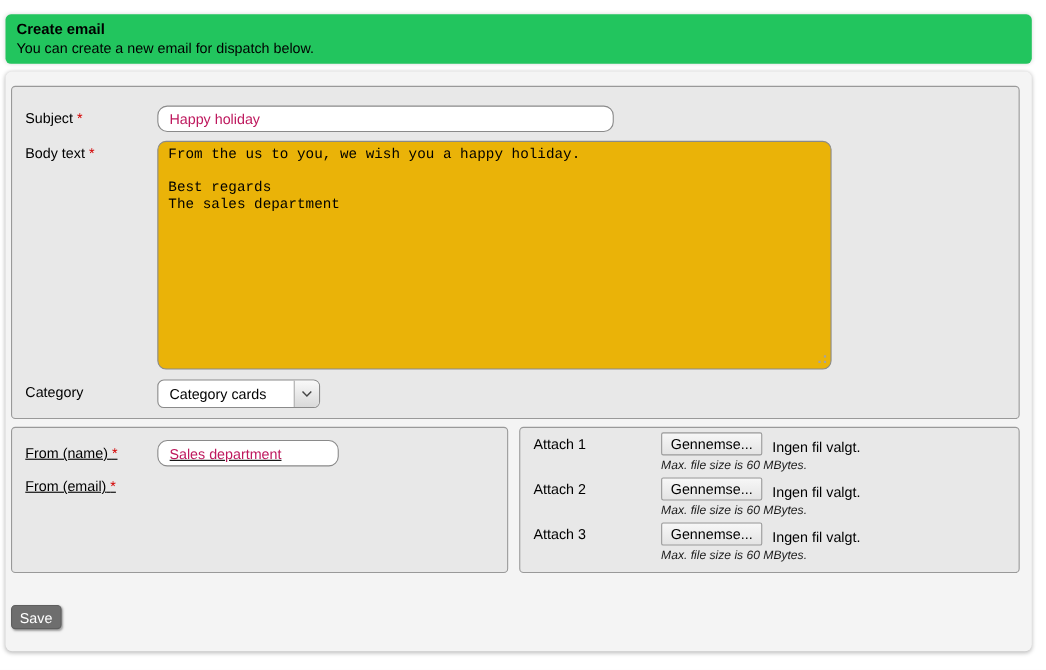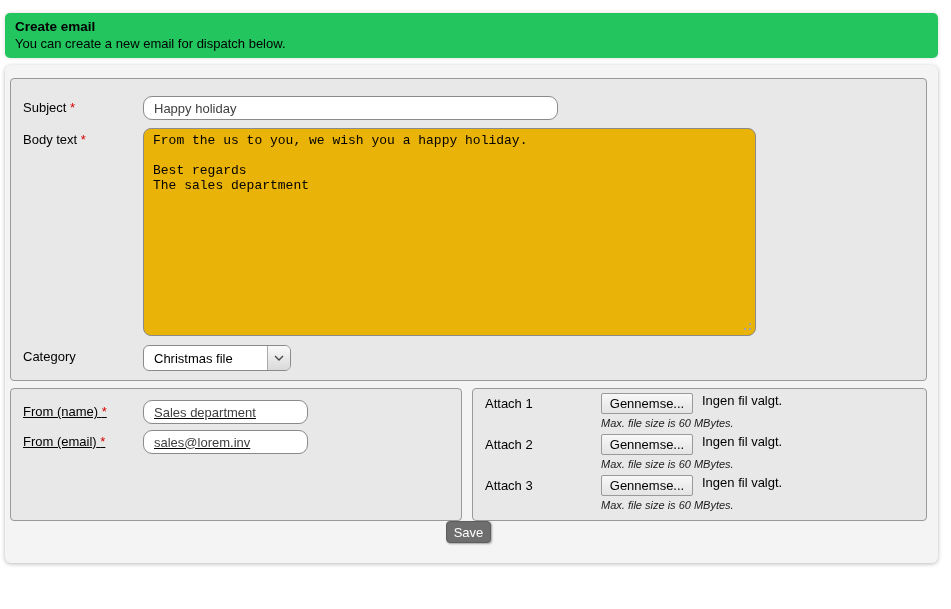--- a/index.html
+++ b/index.html
@@ -44,21 +44,21 @@
   .req { color: #d40000; }
 
   input.text {
     height: 24px;
     border: 1px solid #8a8a8a;
     border-radius: 9px;
     padding: 0 10px;
     font-family: "Liberation Sans", sans-serif;
     font-size: 13px;
     background: #fff;
-    color: #404040;
+    color: #be185d;
     outline: none;
   }
   .subject-input { width: 415px; }
 
   .row-subject { margin-bottom: 8px; }
   .row-body { margin-bottom: 9px; }
 
   .ta-wrap { position: relative; }
   textarea.body-ta {
     width: 613px; height: 208px;
@@ -93,38 +93,38 @@
 
   .lower { display: flex; gap: 10px; margin-top: 7px; }
   .left-panel  { width: 452px; flex: none; height: 133px; padding: 11px 0 0 12px; }
   .right-panel { flex: 1; height: 133px; padding: 4px 0 0 12px; }
   .left-panel .row { margin-bottom: 6px; text-decoration: underline; }
   .from-input { width: 165px; height: 25px; }
 
   .attach-block { margin-bottom: 5px; }
   .attach-row { display: flex; align-items: flex-start; }
   .attach-row .lbl { width: 116px; padding-top: 3px; }
-  .file-line { display: flex; align-items: flex-start; gap: 9px; }
+  .file-line { display: flex; align-items: flex-end; gap: 9px; }
   .browse-btn {
     width: 92px; height: 21px;
     border: 1px solid #9a9a9a;
     border-radius: 2px;
     background: linear-gradient(#f7f7f7, #e4e4e4);
     font-family: "Liberation Sans", sans-serif;
     font-size: 13px; color: #000;
     padding: 0;
   }
   .note {
     font-style: italic;
     font-size: 11px;
     margin: 3px 0 0 116px;
     color: #1a1a1a;
   }
 
-  .save-row { display: flex; justify-content: center; }
+  .save-row { display: flex; justify-content: flex-start; margin-top: 29px; }
   .save-btn {
     min-width: 42px; height: 22px;
     background: #6e6e6e;
     border: 1px solid #5e5e5e;
     border-radius: 4px;
     color: #fff;
     font-family: "Liberation Sans", sans-serif;
     font-size: 13px;
     padding: 0 7px;
     box-shadow: 1px 1px 2px rgba(0,0,0,0.35);
@@ -171,21 +171,21 @@
             </svg>
           </span>
         </div>
       </div>
 
       <div class="row">
         <div class="lbl">
           <span>Category</span>
         </div>
         <div class="fake-select">
-          <span class="sel-text">Christmas file</span>
+          <span class="sel-text">Category cards</span>
           <span class="sel-arrow">
             <svg width="10" height="6" viewBox="0 0 10 6">
               <path d="M1 1 L5 5 L9 1" stroke="#444" stroke-width="1.3" fill="none"></path>
             </svg>
           </span>
         </div>
       </div>
 
     </div>
 
@@ -197,21 +197,20 @@
             <span>From (name)</span>
             <span class="req">*</span>
           </div>
           <input type="text" class="text from-input" value="Sales department" style="">
         </div>
         <div class="row">
           <div class="lbl">
             <span>From (email)</span>
             <span class="req">*</span>
           </div>
-          <input type="text" class="text from-input" value="sales@lorem.inv" style="">
         </div>
       </div>
 
       <div class="panel right-panel">
 
         <div class="attach-block">
           <div class="attach-row">
             <div class="lbl">Attach 1</div>
             <div class="file-line">
               <button class="browse-btn">Gennemse...</button>

